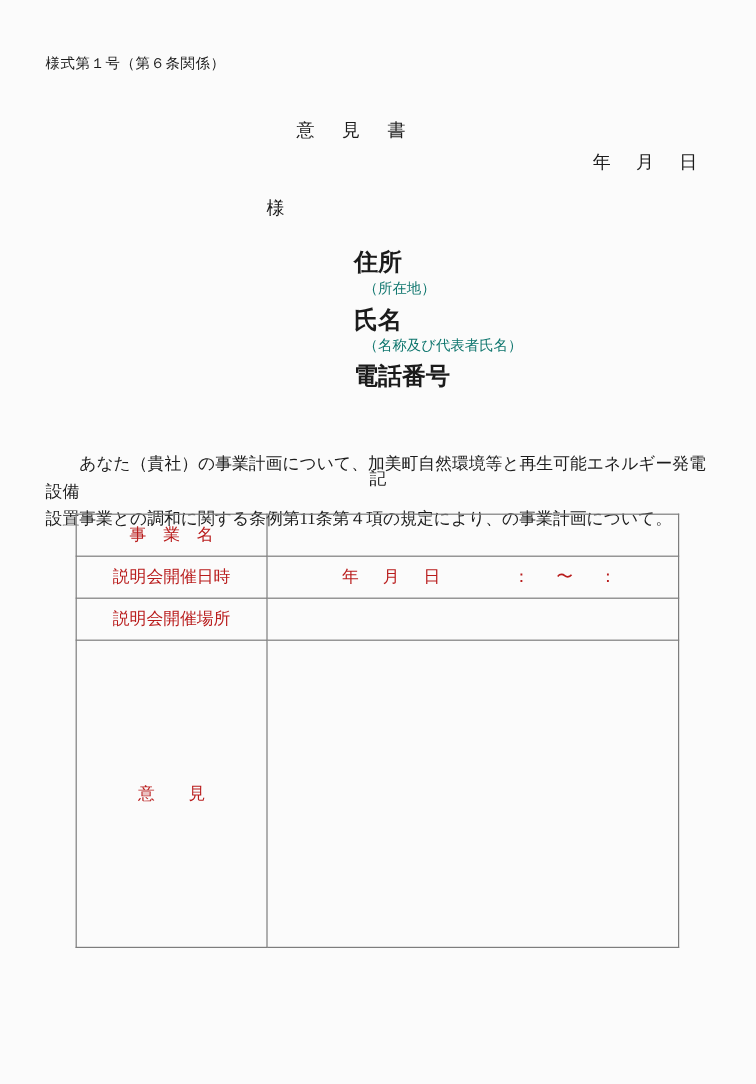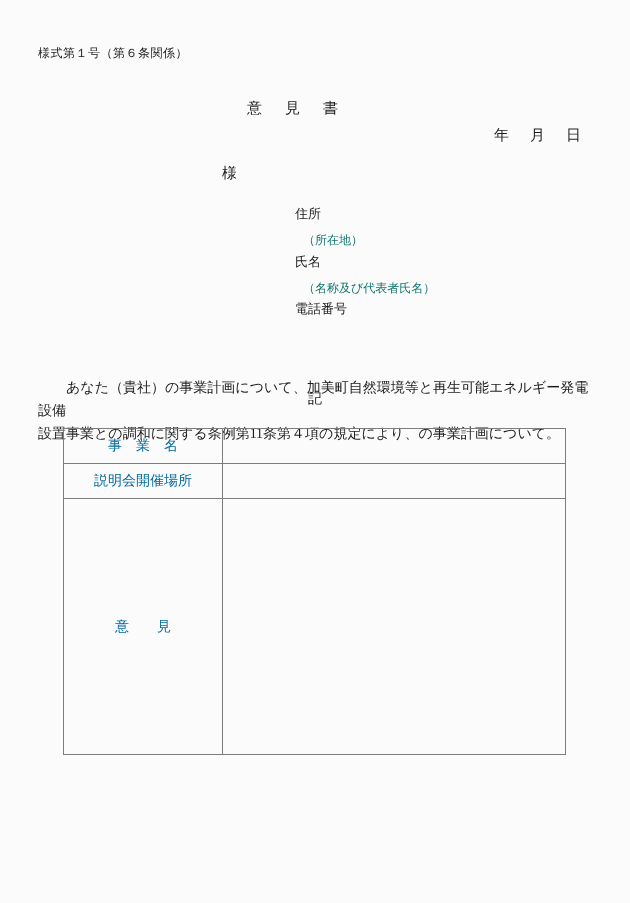--- a/index.html
+++ b/index.html
@@ -31,21 +31,21 @@
     position: absolute;
     left: 494px; top: 126px;
     font-size: 15px;
     letter-spacing: 3px;
   }
   .addressee {
     position: absolute;
     left: 222px; top: 164px;
     font-size: 15px;
   }
-  .addr-line { position: absolute; left: 295px; font-size: 13px; }
+  .addr-line { position: absolute; left: 295px; font-size: 20px; font-weight: bold; }
   .addr-note { position: absolute; left: 303px; font-size: 12px; color: #0f766e; }
   .addr-address { top: 205px; }
   .addr-address-note { top: 232px; }
   .addr-name { top: 253px; }
   .addr-name-note { top: 280px; }
   .addr-phone { top: 300px; }
   .body-para {
     position: absolute;
     left: 38px; top: 329px;
     width: 556px;
@@ -60,21 +60,21 @@
     text-align: center;
     font-size: 14px;
   }
   table.opinion-table {
     position: absolute;
     left: 63px; top: 428px;
     width: 503px;
     border-collapse: collapse;
     table-layout: fixed;
     font-size: 14px;
-    color: #0369a1;
+    color: #b91c1c;
   }
   .opinion-table td {
     border: 1px solid #7d7d7d;
     vertical-align: middle;
     background: transparent;
   }
   .opinion-table col.c-label { width: 159px; }
   .opinion-table td.lbl { text-align: center; }
   .opinion-table td.val { padding-left: 13px; }
   .opinion-table tr.r-std { height: 35px; }
@@ -113,20 +113,27 @@
     <colgroup>
         <col class="c-label">
         <col class="c-value">
       </colgroup>
     <tbody>
       <tr class="r-std">
         <td class="lbl">事　業　名</td>
         <td class="val"></td>
       </tr>
       <tr class="r-std">
+        <td class="lbl">説明会開催日時</td>
+        <td class="val val-datetime">
+          <span class="dt-date">年　月　日</span>
+          <span class="dt-time">：　〜　：</span>
+        </td>
+      </tr>
+      <tr class="r-std">
         <td class="lbl">説明会開催場所</td>
         <td class="val"></td>
       </tr>
       <tr class="r-big">
         <td class="lbl">意　　見</td>
         <td class="val"></td>
       </tr>
     </tbody>
   </table>
 

